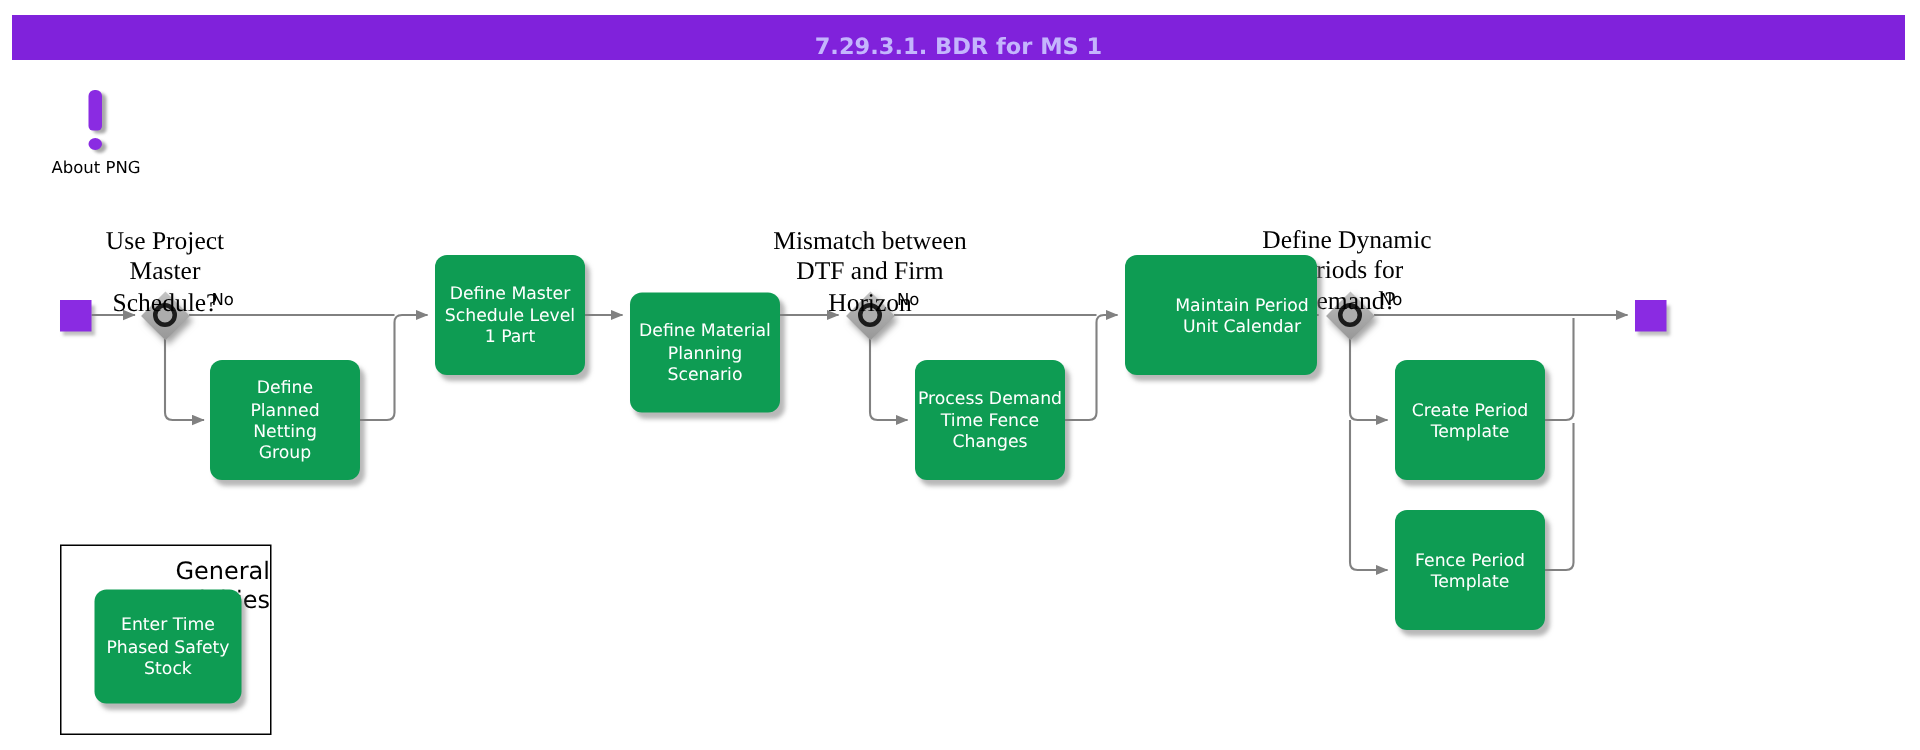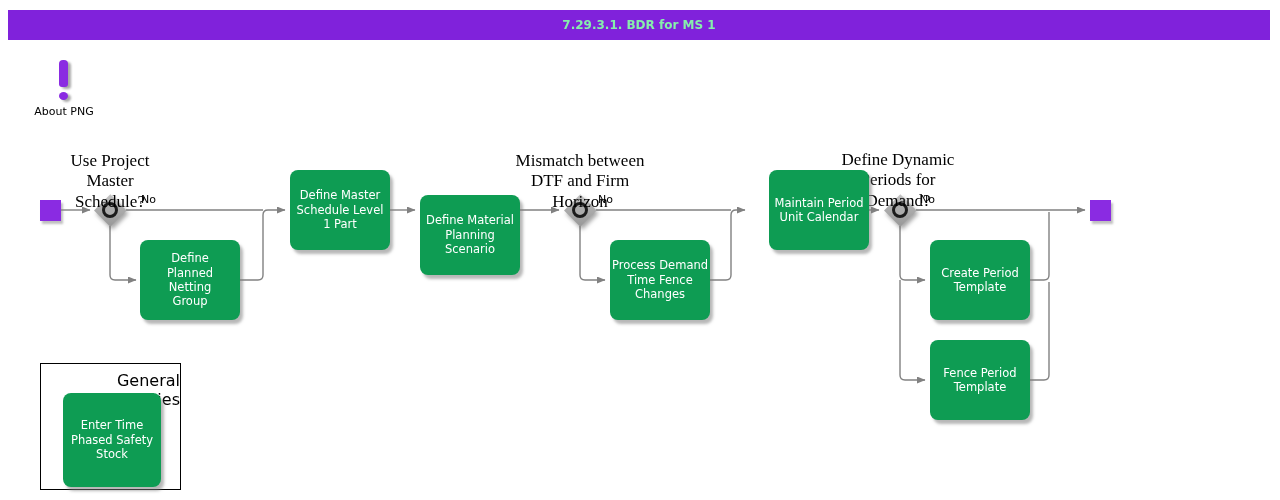--- a/index.html
+++ b/index.html
@@ -12,22 +12,22 @@
     --title-bar:#8022DB;
     --node-purple:#8A2BE2;
     --task-green:#0E9C53;
     --gateway-gray:#ACACAC;
     --connector:#818181;
   }
 
   .titlebar {
     position:absolute; left:8px; top:10px; width:1262px; height:30px;
     background:var(--title-bar);
-    color:#86efac; font-size:12px; font-weight:bold;
-    display:flex; align-items:center; justify-content:center;
+    color:#c4b5fd; font-size:15px; font-weight:bold;
+    display:flex; align-items:flex-end; justify-content:center;
   }
 
   
   .about { position:absolute; left:33px; top:58px; width:62px; text-align:center; }
   .excl { position:relative; margin:0 auto; width:10px; height:42px;
           filter:drop-shadow(3px 2px 1px rgba(140,140,140,0.75)); }
   .excl-bar { position:absolute; left:0; top:2px; width:9px; height:27px;
               background:var(--node-purple); border-radius:4px 4px 3px 3px; }
   .excl-dot { position:absolute; left:0; top:34px; width:9px; height:8px;
               border-radius:50%; background:var(--node-purple); }
@@ -71,21 +71,21 @@
     position:absolute; z-index:2; font-size:17px; color:#000;
     text-align:center; white-space:pre-line; line-height:1.2;font-family:Liberation Serif, serif;
   }
   .branch-label { position:absolute; z-index:2; font-size:11px; color:#000; }
 
   .ga-box {
     position:absolute; left:40px; top:363px; width:139px; height:125px; z-index:2;
     background:#fff; border:1px solid #000;
   }
   .ga-title { margin-top:7px; text-align:right; font-size:16px; color:#000; }
-  .ga-task { left:22px; top:29px; width:98px; height:94px; position:absolute; }
+  .ga-task { left:22px; top:29px; width:98px; height:76px; position:absolute; }
 </style>
 </head>
 <body style="--title-bar: #8022DB; --node-purple: #8A2BE2; --task-green: #0E9C53; --gateway-gray: #ACACAC; --connector: #818181;">
 
 <div class="titlebar">
   <span>7.29.3.1. BDR for MS 1</span>
 </div>
 
 <div class="about">
   <div class="excl">
@@ -154,21 +154,21 @@
 Group</div>
 <div class="task" style="left:290px; top:170px;">Define Master
 Schedule Level
 1 Part</div>
 <div class="task" style="left:420px; top:170px;margin-top:25px;">Define Material
 Planning
 Scenario</div>
 <div class="task" style="left:610px; top:240px;">Process Demand
 Time Fence
 Changes</div>
-<div class="task" style="left:769px; top:170px;">Maintain Period
+<div class="task" style="left:750px; top:170px;padding-left:28px;">Maintain Period
 Unit Calendar</div>
 <div class="task" style="left:930px; top:240px;">Create Period
 Template</div>
 <div class="task" style="left:930px; top:340px;">Fence Period
 Template</div>
 
 <div class="ga-box">
   <div class="ga-title">General Activities</div>
   <div class="task ga-task">Enter Time
 Phased Safety

